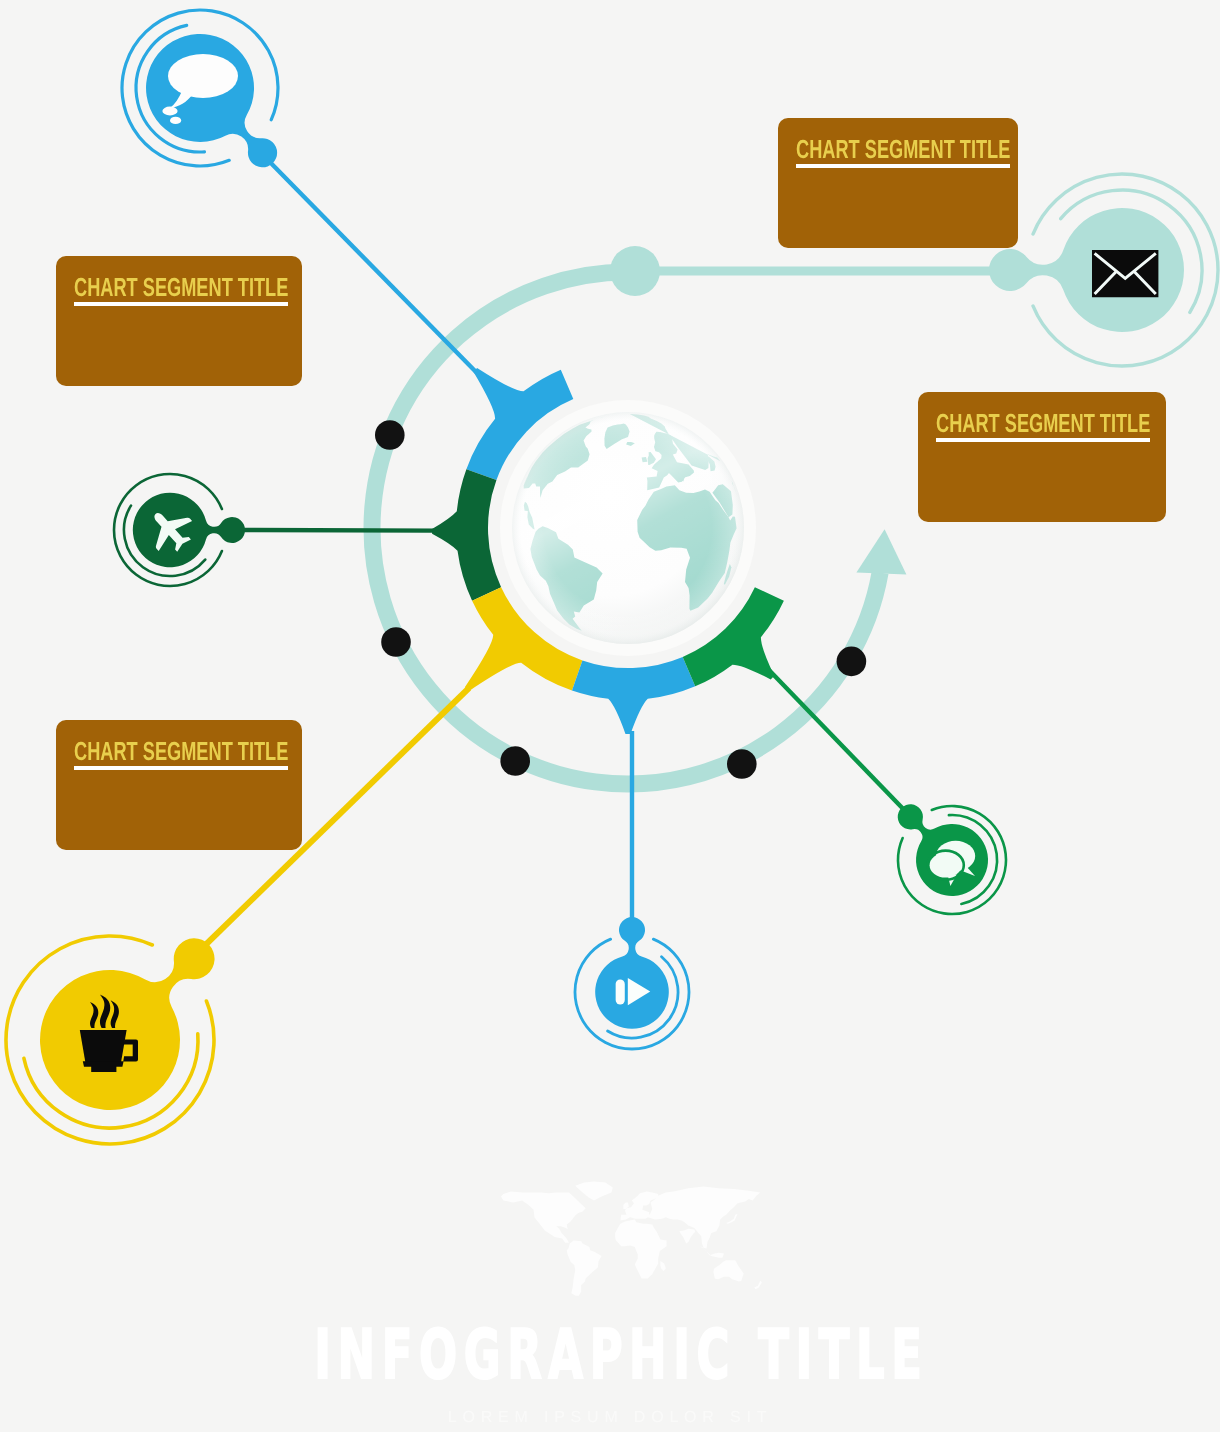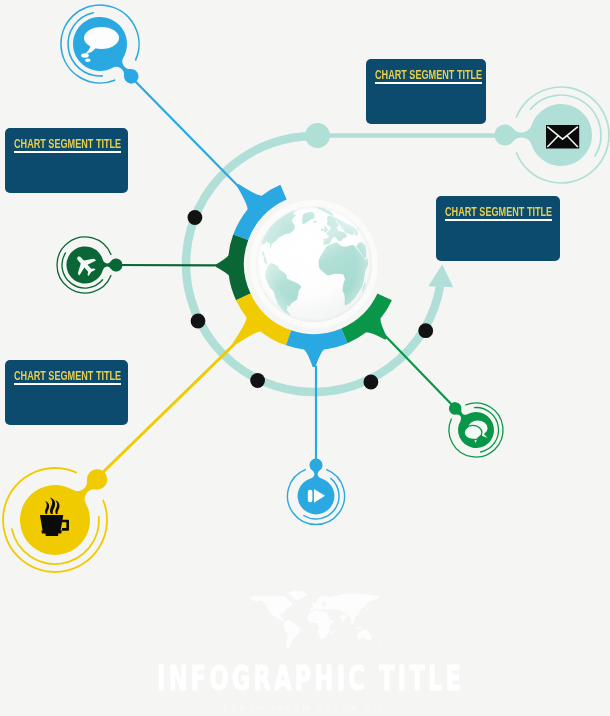--- a/index.html
+++ b/index.html
@@ -1,20 +1,20 @@
 <!DOCTYPE html>
 <html><head>
 <meta charset="utf-8">
 <style>
   html,body{margin:0;padding:0;}
   body{width:610px;height:716px;background:#f5f5f4;
        font-family:"Liberation Sans",sans-serif;overflow:hidden;}
   #stage{position:relative;width:610px;height:716px;background:#f5f5f4;}
   #scene{position:absolute;top:0;left:0;}
-  .card{position:absolute;background:#0c4a6e;border-radius:5px;}
+  .card{position:absolute;background:#a16207;border-radius:5px;margin-left:23px;}
   .card-title{position:absolute;left:9px;top:8px;
        font-family:"Liberation Sans",sans-serif;font-weight:bold;
        font-size:13px;letter-spacing:0px;color:#e8cf4d;white-space:nowrap;
        transform:scaleX(.70);transform-origin:left top;}
   .card-rule{position:absolute;left:9px;top:23px;height:1.6px;background:#ffffff;}
   #footer{position:absolute;left:0;top:663px;width:610px;text-align:center;}
   #foot-title{font-family:"DejaVu Sans",sans-serif;font-weight:bold;
        font-size:34px;letter-spacing:5.0px;color:#ffffff;line-height:30px;padding-left:11px;
        -webkit-text-stroke:1.1px #ffffff;}
   #foot-title span{display:inline-block;transform:scaleX(.66);transform-origin:center;}

